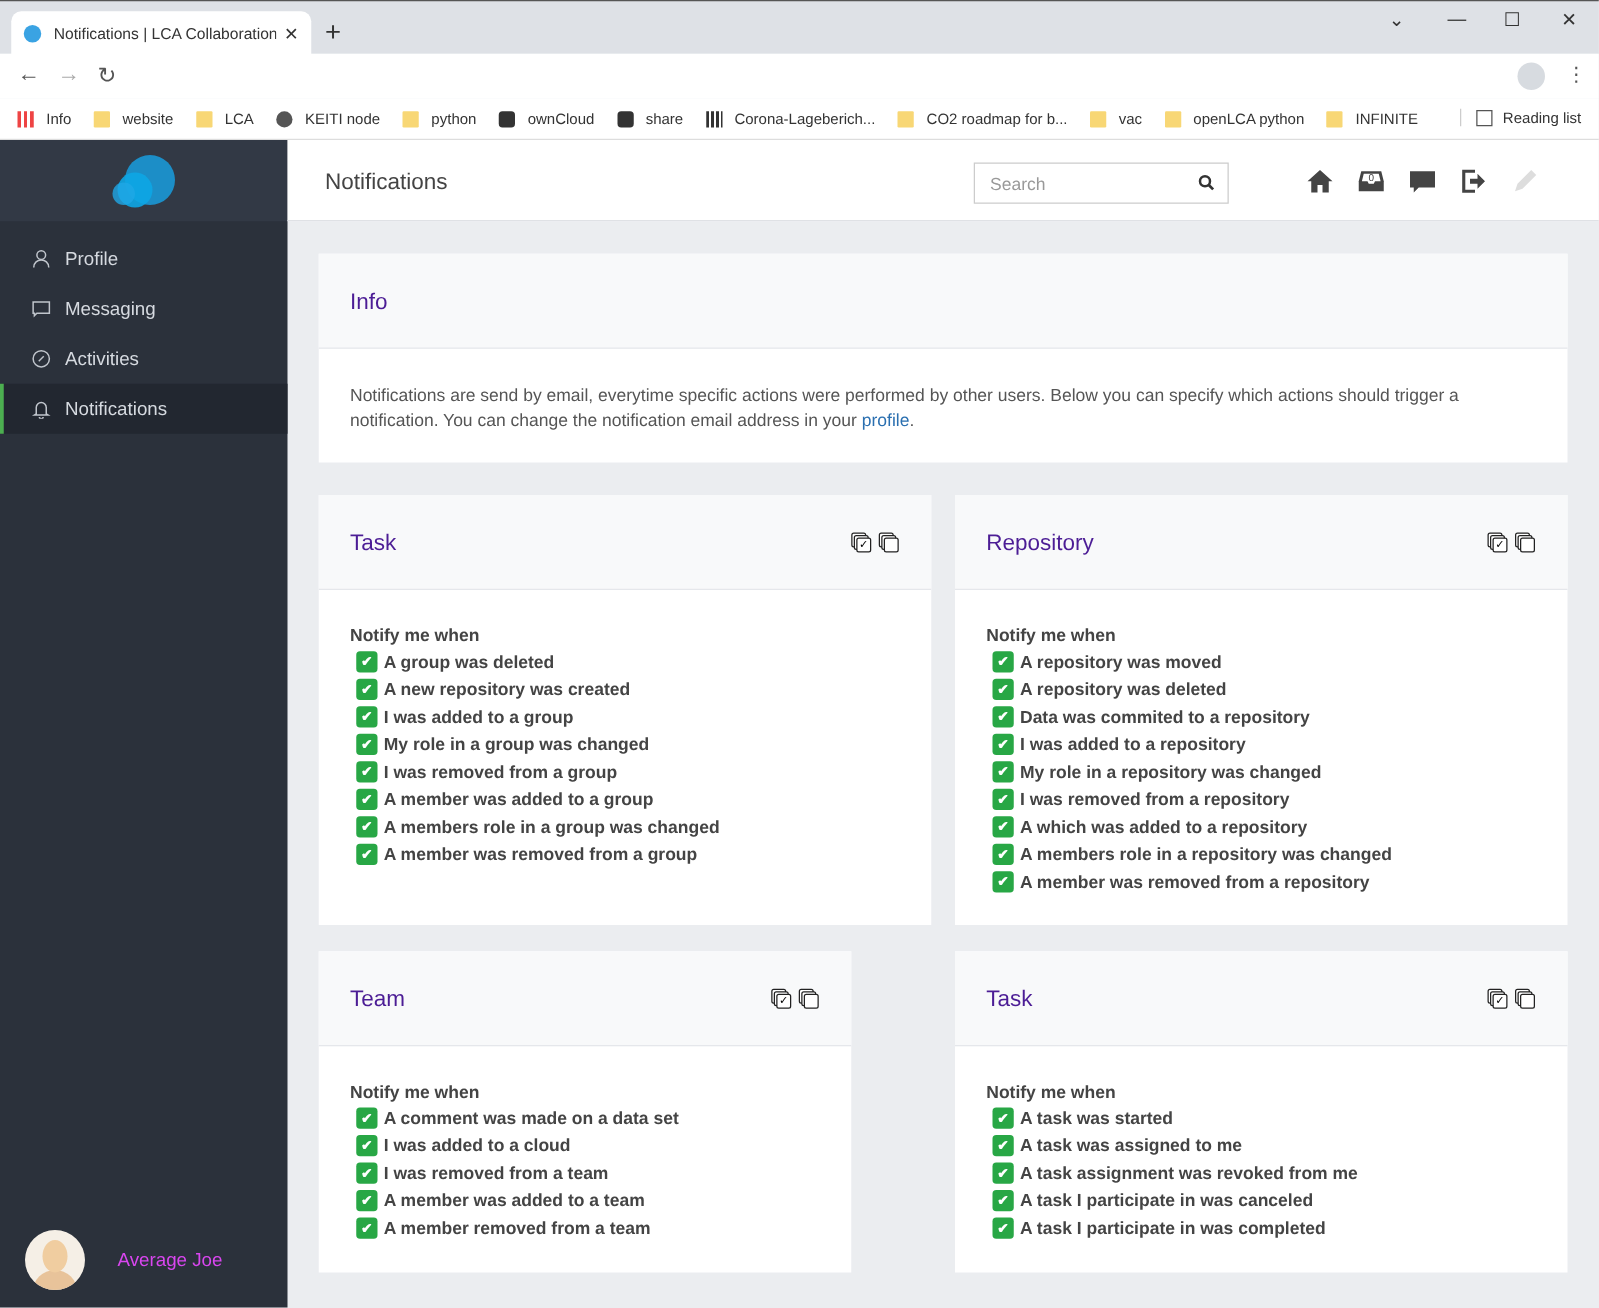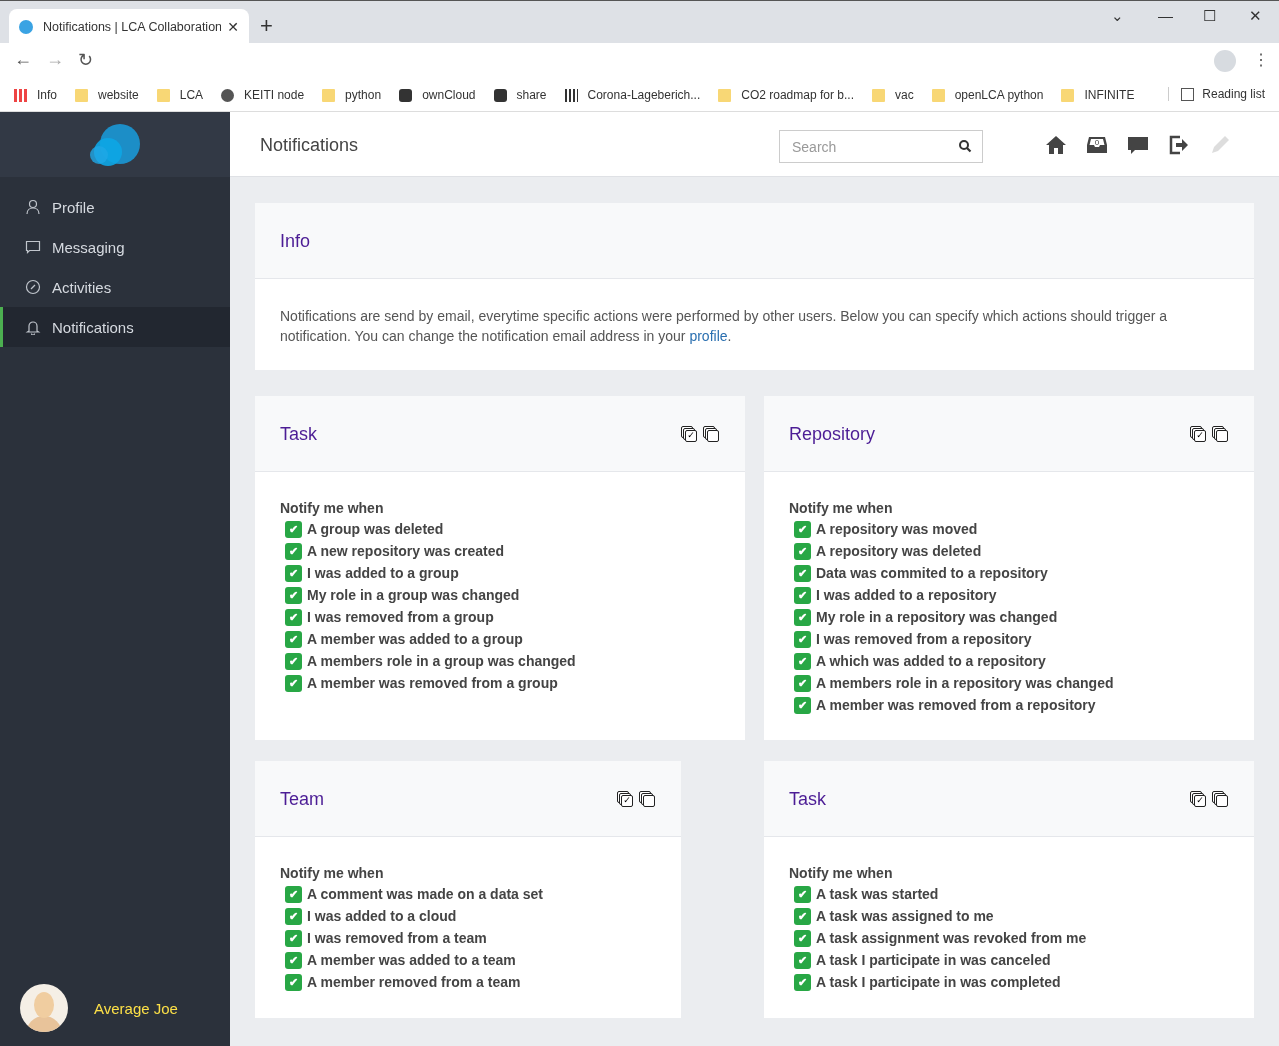--- a/index.html
+++ b/index.html
@@ -38,21 +38,21 @@
   .logo .c2 { position: absolute; left: 4px; top: 14px; width: 28px; height: 28px; border-radius: 50%; background: #0da6e4; opacity: .9; }
   .logo .c3 { position: absolute; left: 0; top: 22px; width: 18px; height: 18px; border-radius: 50%; background: #1fa8e6; opacity: .8; }
   .nav { margin-top: 10px; }
   .nav-item { height: 40px; display: flex; align-items: center; padding-left: 25px; color: #d6dae0; font-size: 15px; cursor: pointer; }
   .nav-item.active { background: #222730; border-left: 3px solid #4caf50; padding-left: 22px; }
   .nav-item .ni { width: 16px; height: 16px; margin-right: 11px; display: inline-flex; align-items: center; justify-content: center; color: #c0c5cc; }
   .user { position: absolute; left: 20px; bottom: 14px; display: flex; align-items: center; }
   .avatar { width: 48px; height: 48px; border-radius: 50%; background: #f5efe6; position: relative; overflow: hidden; margin-right: 26px; }
   .avatar .head { position: absolute; left: 14px; top: 8px; width: 20px; height: 26px; border-radius: 50%; background: #f0cda0; }
   .avatar .body { position: absolute; left: 6px; top: 32px; width: 36px; height: 24px; border-radius: 18px 18px 0 0; background: #e8c39a; }
-  .user .name { color: #fde047; font-size: 15px; }
+  .user .name { color: #d946ef; font-size: 15px; }
 
   .topbar { position: absolute; left: 230px; top: 112px; width: 1049px; height: 65px; background: #fff; border-bottom: 1px solid #dfe1e5; }
   .page-title { position: absolute; left: 30px; top: 23px; font-size: 18px; color: #444; }
   .search { position: absolute; left: 549px; top: 18px; width: 204px; height: 33px; border: 1px solid #ccc; display: flex; align-items: center; padding-left: 12px; font-size: 14px; color: #999; }
   .search input { border: none; outline: none; font-size: 14px; width: 180px; font-family: "Liberation Sans", sans-serif; color: #333; }
   .search input::placeholder { color: #999; }
   .search .sico { position: absolute; right: 10px; top: 8px; }
   .top-icons { position: absolute; left: 815px; top: 22px; display: flex; gap: 19px; }
   .ticon { width: 22px; height: 22px; position: relative; cursor: pointer; }
 

